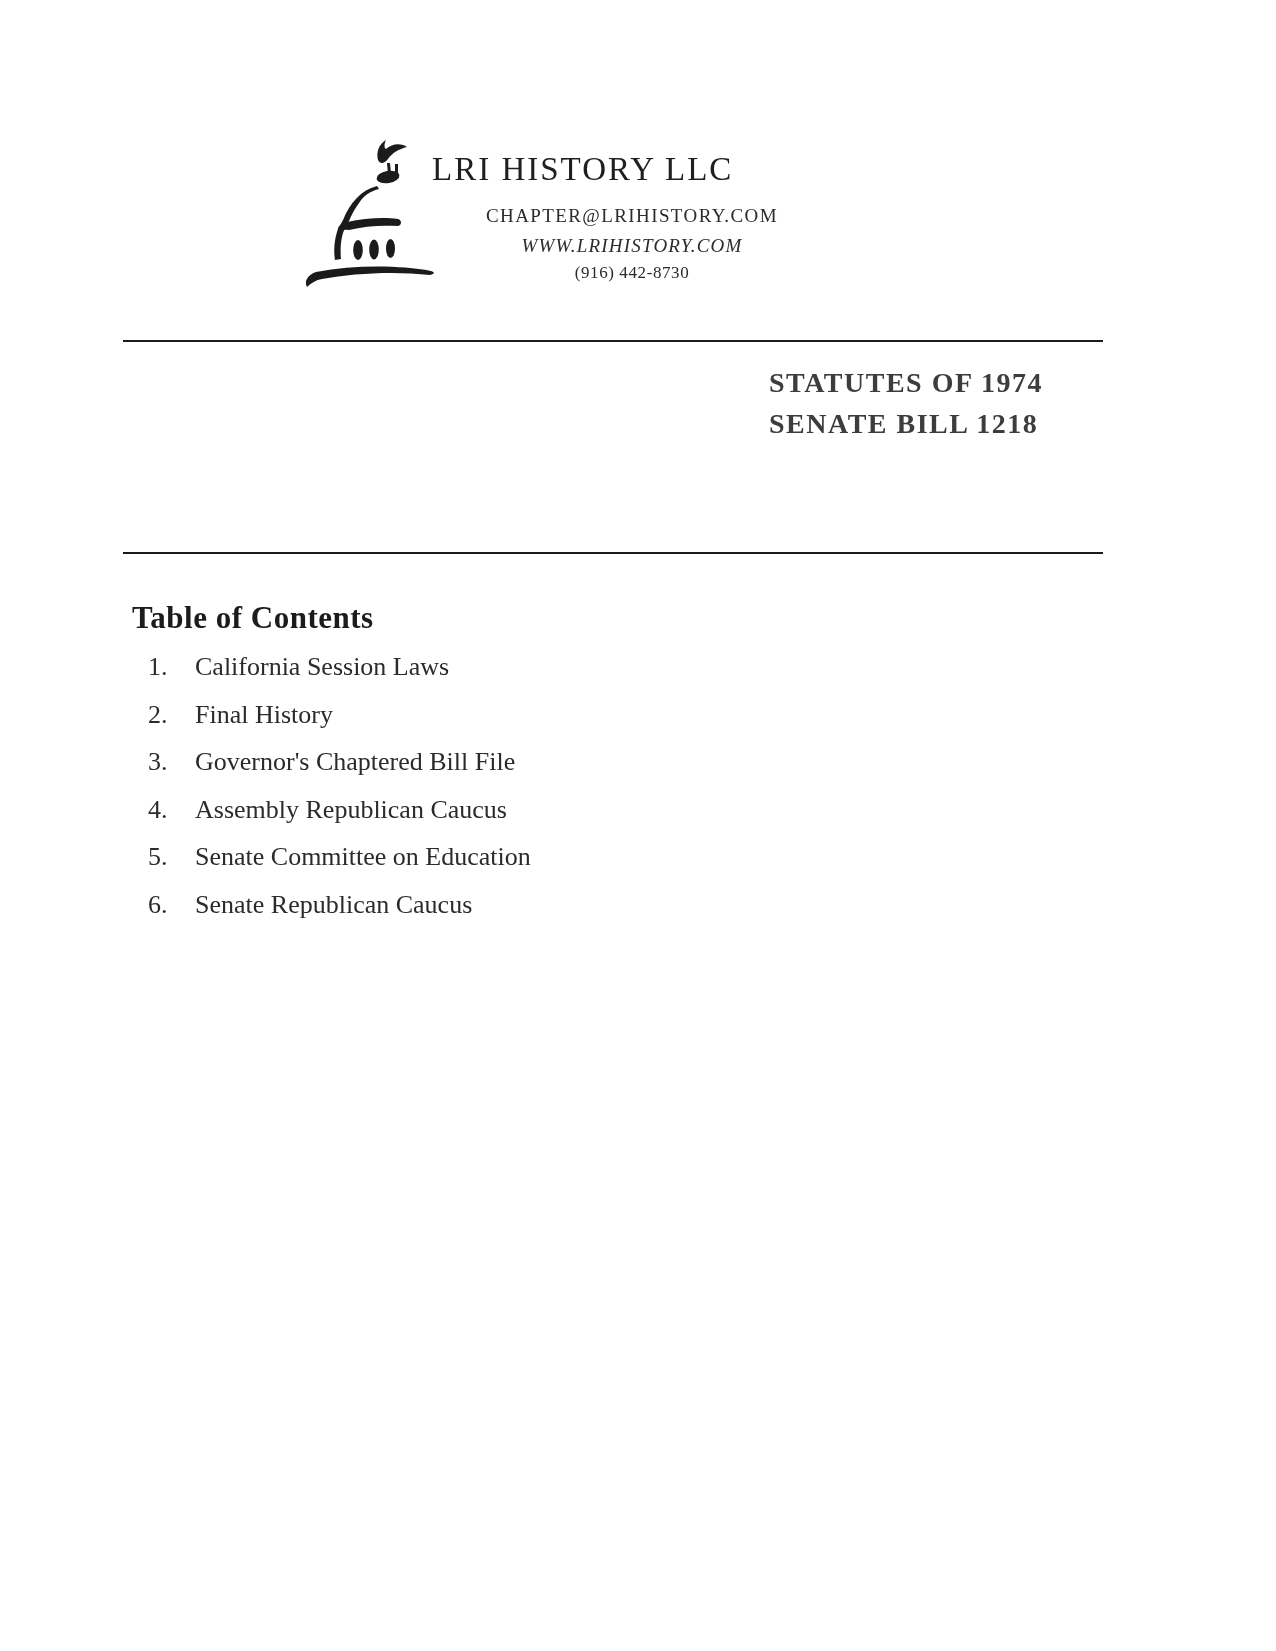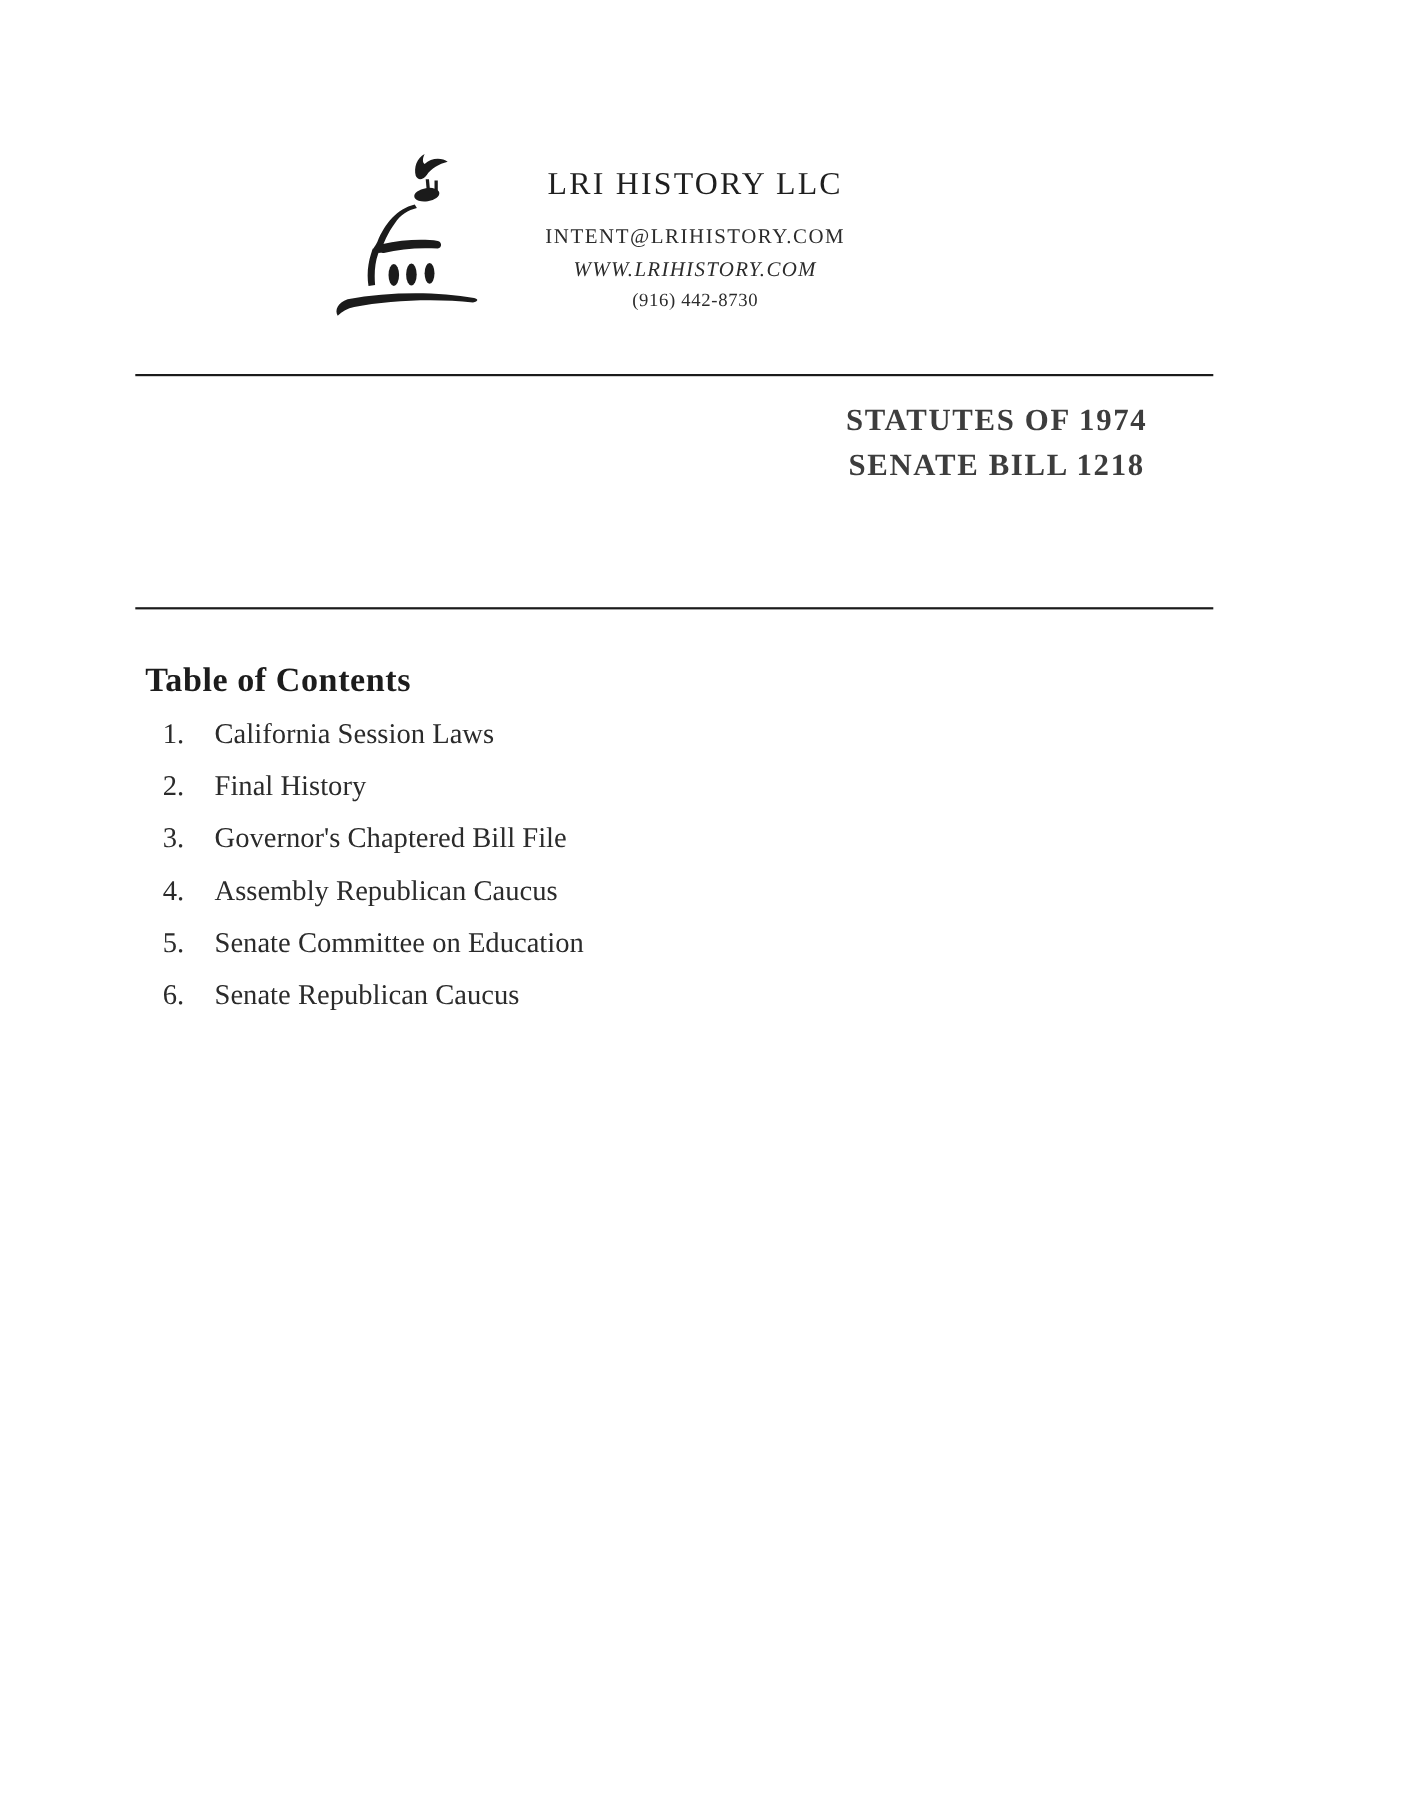--- a/index.html
+++ b/index.html
@@ -19,22 +19,21 @@
     left: 292px;
     top: 126px;
     width: 160px;
     height: 170px;
   }
   .company-name {
     position: absolute;
     left: 432px;
     top: 151px;
     width: 400px;
-    text-align: center;
-    font-size: 29px;
+    font-size: 33px;
     letter-spacing: 2px;
     color: #1f1f1f;
     white-space: pre;
   }
   .contact {
     position: absolute;
     left: 432px;
     width: 400px;
     text-align: center;
     color: #2b2b2b;
@@ -53,21 +52,21 @@
     background: #1b1b1b;
   }
   .rule-top { top: 340px; }
   .rule-bottom { top: 552px; }
 
   
   .reference {
     position: absolute;
     top: 362px;
     right: 233px;
-    text-align: center;
+    text-align: left;
     color: #3d3d3d;
   }
   .ref-line {
     font-size: 28px;
     font-weight: bold;
     line-height: 41px;
     letter-spacing: 1.5px;
     white-space: pre; 
   }
 
@@ -124,21 +123,21 @@
         <path d="M47 100 C43 110 41 122 43 134 L49 133 C48 122 49 110 53 102 Z"></path>
 
         <ellipse cx="66" cy="124" rx="4.8" ry="10"></ellipse>
         <ellipse cx="82" cy="123.5" rx="4.8" ry="10"></ellipse>
         <ellipse cx="98.5" cy="122.5" rx="4.5" ry="9.5"></ellipse>
 
         <path d="M24 146 C62 139 106 139 139 145 C143 146 143 148 138 149 C103 145 62 147 30 153 C24 154 19 157 15 161 C12 156 15 149 24 146 Z"></path>
       </g>
     </svg>
     <div class="company-name">LRI HISTORY LLC</div>
-    <div class="contact email">INTENT@LRIHISTORY.COM</div>
+    <div class="contact email">CHAPTER@LRIHISTORY.COM</div>
     <div class="contact www">WWW.LRIHISTORY.COM</div>
     <div class="contact phone">(916) 442-8730</div>
   </div>
 
   <div class="rule rule-top"></div>
 
   <div class="reference">
     <div class="ref-line">STATUTES OF 1974</div>
     <div class="ref-line">SENATE BILL 1218</div>
   </div>

